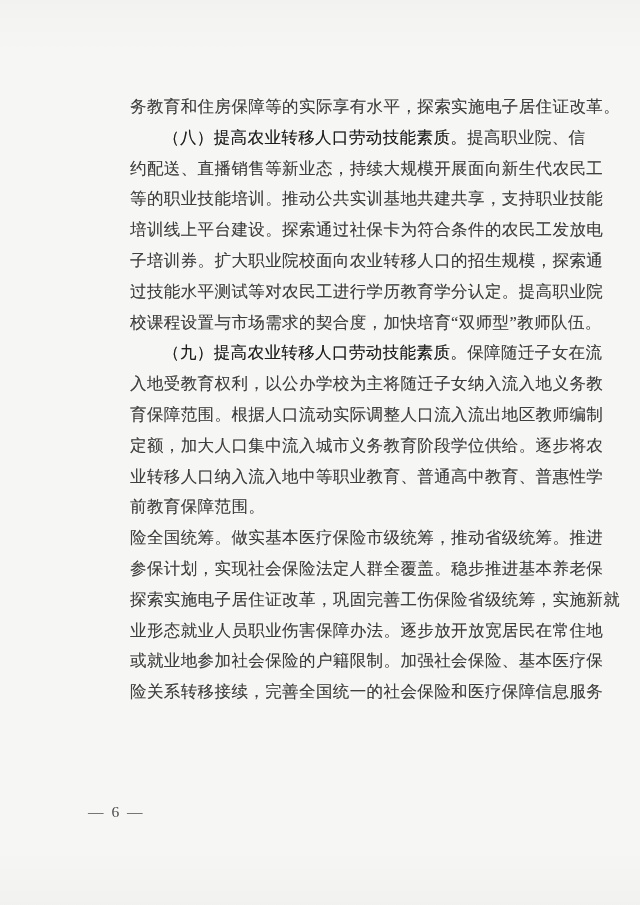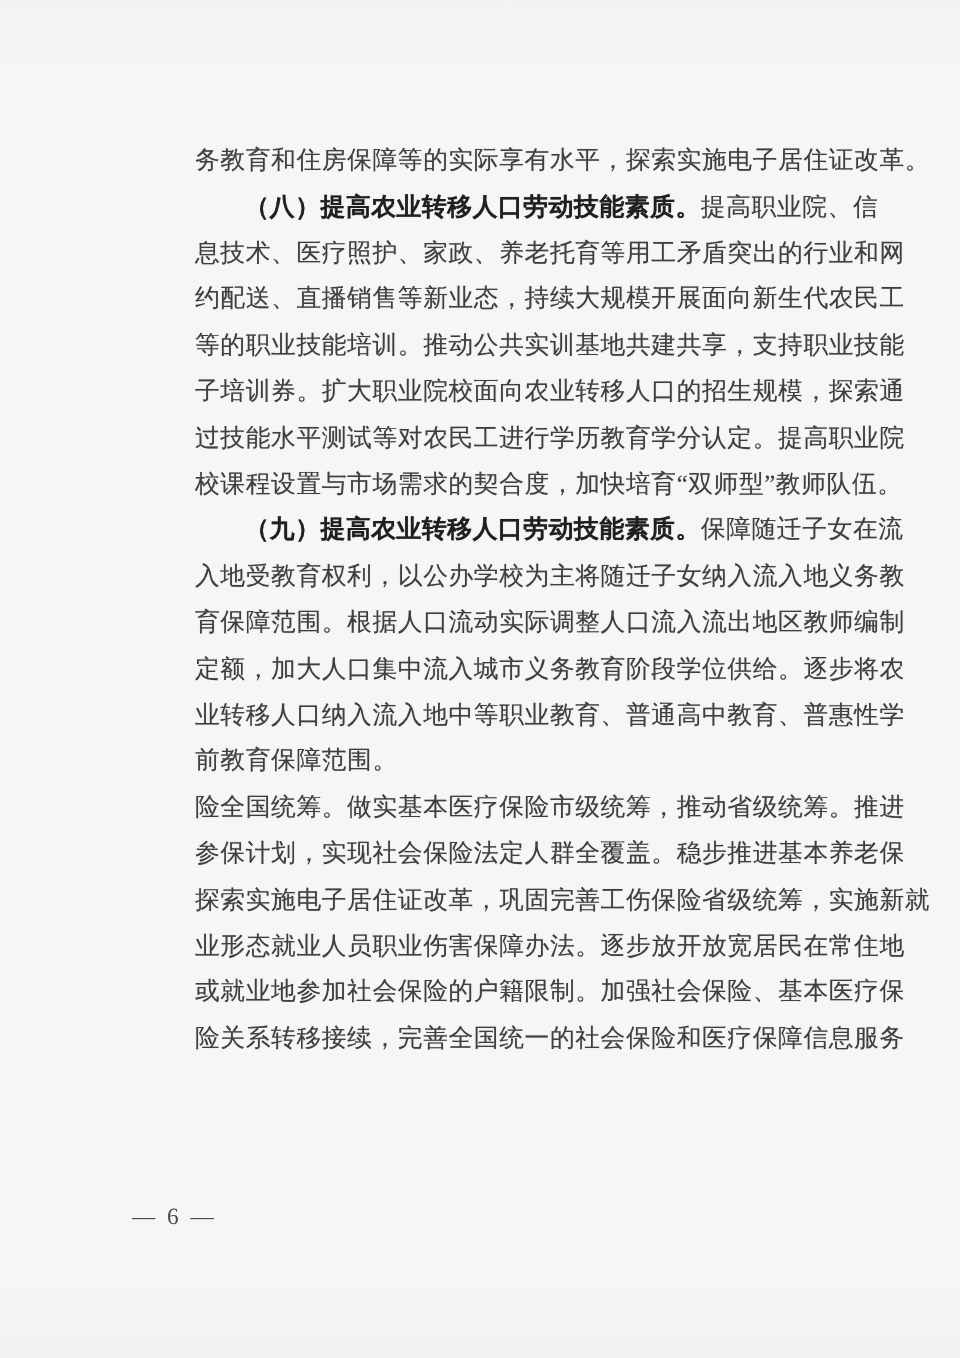--- a/index.html
+++ b/index.html
@@ -35,43 +35,43 @@
     white-space:nowrap;
     color:var(--body-text,#3f3f3f);
     letter-spacing:0.4px;
     text-shadow:0 0 0.6px rgba(70,70,70,0.45);
     margin-left:42px;
   }
   .line.indent{
     padding-left:33px;
   }
   .bold-lead{
-    font-weight:700;
+    font-weight:400;
     color:var(--bold-text,#1f1f1f);
     text-shadow:0 0 0.5px rgba(20,20,20,0.55);
   }
   .footer{
     position:absolute;
     left:88px;
     top:803px;
     font-size:15.5px;
     letter-spacing:2px;
     color:var(--page-number,#4a4a4a);
   }
 </style>
 </head>
 <body>
 
 <div class="page">
   <div class="text-block">
       <div class="line"><span>务教育和住房保障等的实际享有水平，探索实施电子居住证改革。</span></div>
       <div class="line indent"><span class="bold-lead">（八）提高农业转移人口劳动技能素质。</span><span>提高职业院、信</span></div>
-      <div class="line"><span>息技术、医疗照护、家政、养老托育等用工矛盾突出的行业和网</span></div>
       <div class="line"><span>约配送、直播销售等新业态，持续大规模开展面向新生代农民工</span></div>
       <div class="line"><span>等的职业技能培训。推动公共实训基地共建共享，支持职业技能</span></div>
+      <div class="line"><span>培训线上平台建设。探索通过社保卡为符合条件的农民工发放电</span></div>
       <div class="line"><span>子培训券。扩大职业院校面向农业转移人口的招生规模，探索通</span></div>
       <div class="line"><span>过技能水平测试等对农民工进行学历教育学分认定。提高职业院</span></div>
       <div class="line"><span>校课程设置与市场需求的契合度，加快培育“双师型”教师队伍。</span></div>
       <div class="line indent"><span class="bold-lead">（九）提高农业转移人口劳动技能素质。</span><span>保障随迁子女在流</span></div>
       <div class="line"><span>入地受教育权利，以公办学校为主将随迁子女纳入流入地义务教</span></div>
       <div class="line"><span>育保障范围。根据人口流动实际调整人口流入流出地区教师编制</span></div>
       <div class="line"><span>定额，加大人口集中流入城市义务教育阶段学位供给。逐步将农</span></div>
       <div class="line"><span>业转移人口纳入流入地中等职业教育、普通高中教育、普惠性学</span></div>
       <div class="line"><span>前教育保障范围。</span></div>
       <div class="line"><span>险全国统筹。做实基本医疗保险市级统筹，推动省级统筹。推进</span></div>

